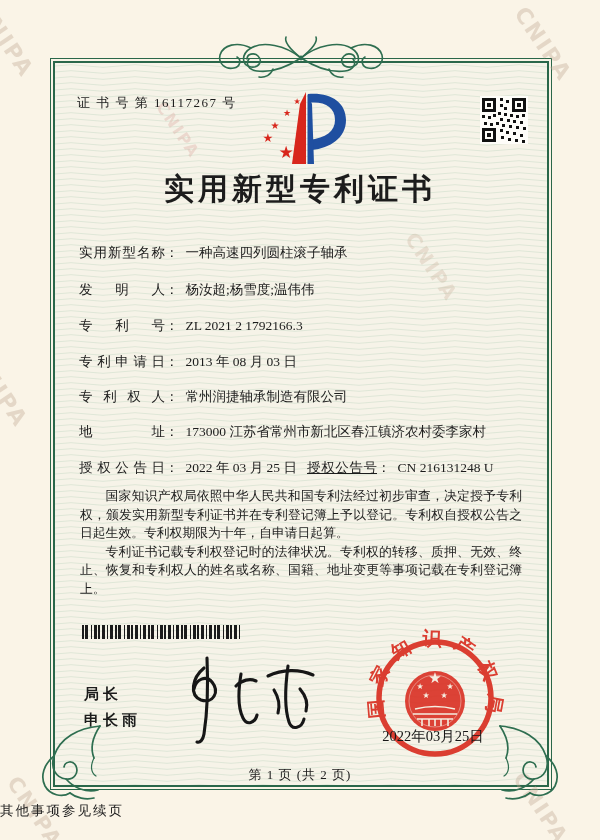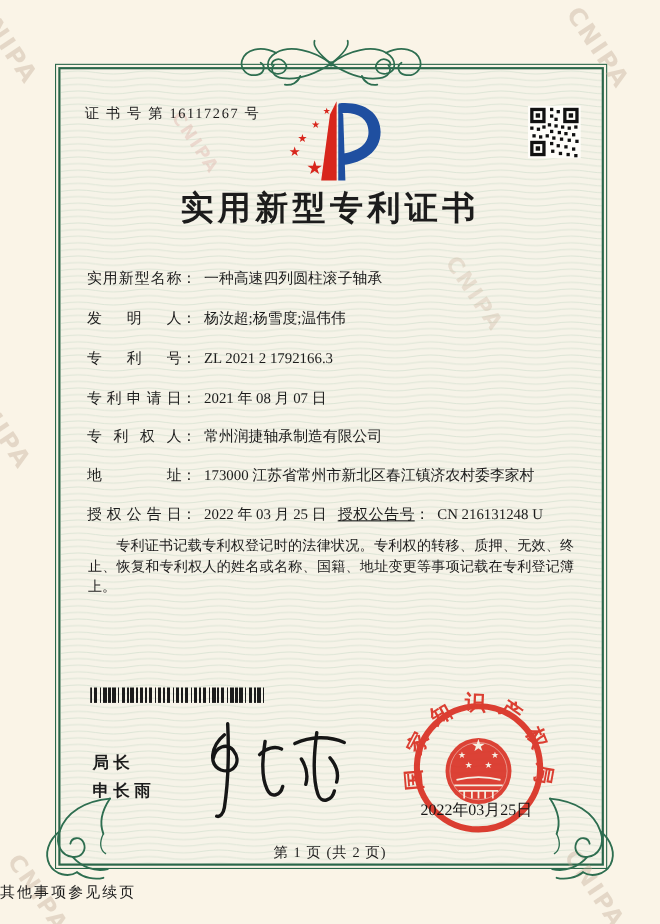--- a/index.html
+++ b/index.html
@@ -211,38 +211,39 @@
   <div class="frow r1">
     <span class="flabel">实用新型名称</span><span>：</span><span class="fvalue">一种高速四列圆柱滚子轴承</span>
   </div>
   <div class="frow r2">
     <span class="flabel">发明人</span><span>：</span><span class="fvalue">杨汝超;杨雪度;温伟伟</span>
   </div>
   <div class="frow r3">
     <span class="flabel">专利号</span><span>：</span><span class="fvalue">ZL 2021 2 1792166.3</span>
   </div>
   <div class="frow r4">
-    <span class="flabel">专利申请日</span><span>：</span><span class="fvalue">2021 年 08 月 07 日</span>
+    <span class="flabel">专利申请日</span><span>：</span><span class="fvalue">2013 年 08 月 03 日</span>
   </div>
   <div class="frow r5">
     <span class="flabel">专利权人</span><span>：</span><span class="fvalue">常州润捷轴承制造有限公司</span>
   </div>
   <div class="frow r6">
     <span class="flabel">地址</span><span>：</span><span class="fvalue">173000 江苏省常州市新北区春江镇济农村委李家村</span>
   </div>
   <div class="frow r7">
     <span>
       <span class="flabel">授权公告日</span><span>：</span><span class="fvalue">2022 年 03 月 25 日</span>
     </span>
     <span class="cell2">
       <span class="flabel short">授权公告号</span><span>：</span><span class="fvalue">CN 216131248 U</span>
     </span>
   </div>
 
   <div class="paras">
+    <p>国家知识产权局依照中华人民共和国专利法经过初步审查，决定授予专利权，颁发实用新型专利证书并在专利登记簿上予以登记。专利权自授权公告之日起生效。专利权期限为十年，自申请日起算。</p>
     <p>专利证书记载专利权登记时的法律状况。专利权的转移、质押、无效、终止、恢复和专利权人的姓名或名称、国籍、地址变更等事项记载在专利登记簿上。</p>
   </div>
 
   <div class="barcode"></div>
 
   <div class="director">
     <div>局长</div>
     <div>申长雨</div>
   </div>
 

